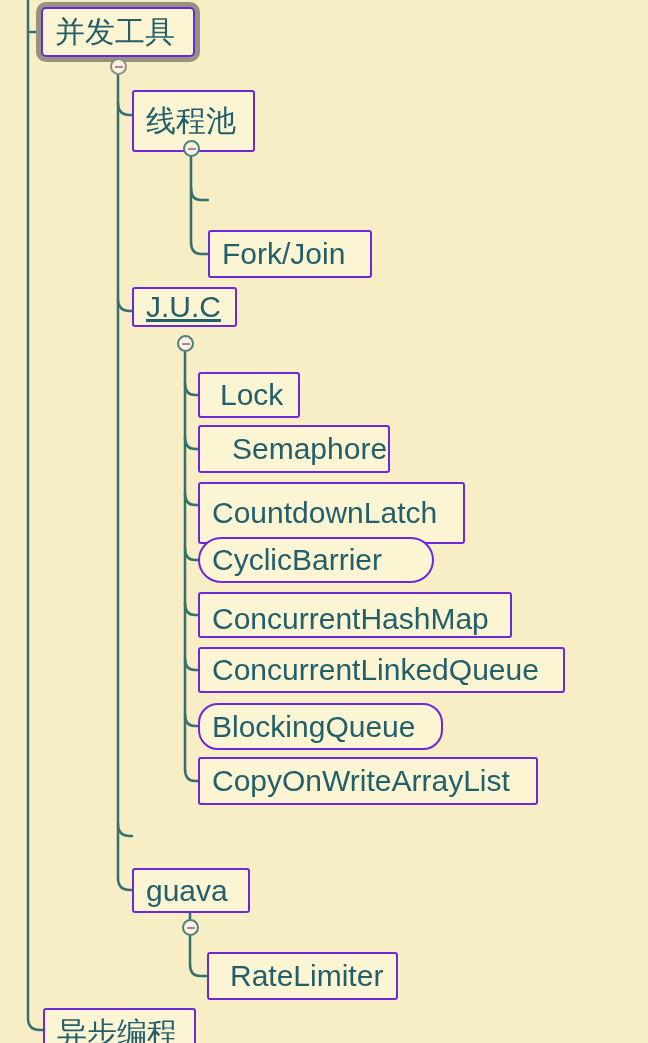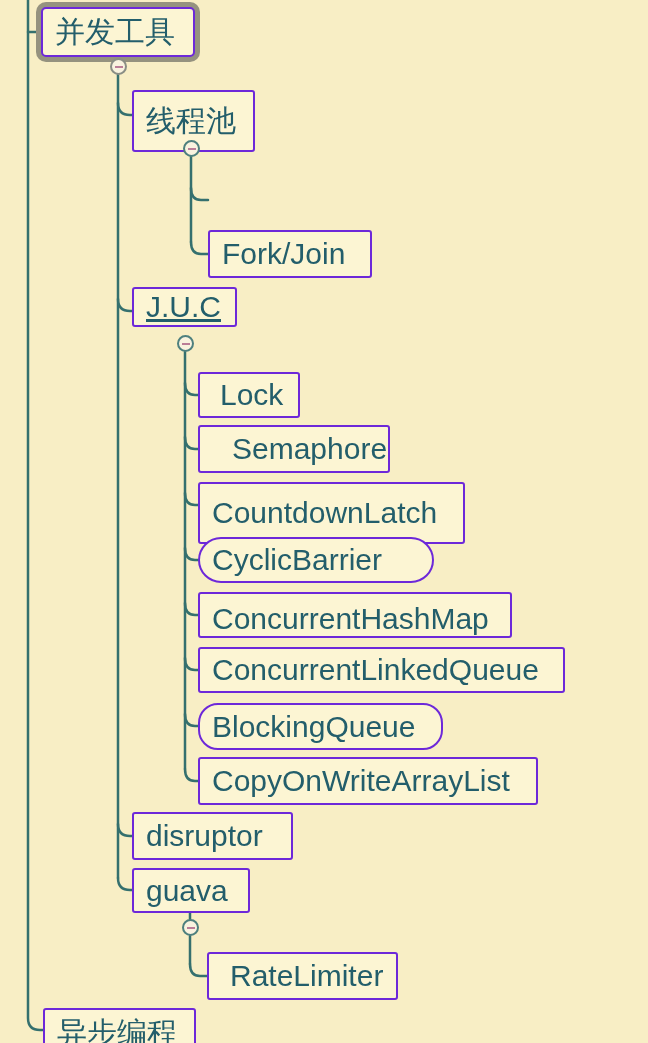--- a/index.html
+++ b/index.html
@@ -120,23 +120,20 @@
   <div class="node" style="left:198px;top:647px;width:367px;height:46px;">
     <span>ConcurrentLinkedQueue</span>
   </div>
   <div class="node" style="left:198px;top:703px;width:245px;height:47px;border-radius:20px;">
     <span>BlockingQueue</span>
   </div>
   <div class="node" style="left:198px;top:757px;width:340px;height:48px;">
     <span>CopyOnWriteArrayList</span>
   </div>
 
-  <div class="node" style="left:132px;top:812px;width:161px;height:48px;">
-    <span>disruptor</span>
-  </div>
   <div class="node" style="left:132px;top:868px;width:118px;height:45px;text-align:right;">
     <span>guava</span>
   </div>
   <div class="badge" style="left:182px;top:919px;"></div>
 
   <div class="node" style="left:207px;top:952px;width:191px;height:48px;padding-left:21px;">
     <span>RateLimiter</span>
   </div>
 
   <div class="node" style="left:43px;top:1008px;width:153px;height:50px;">

